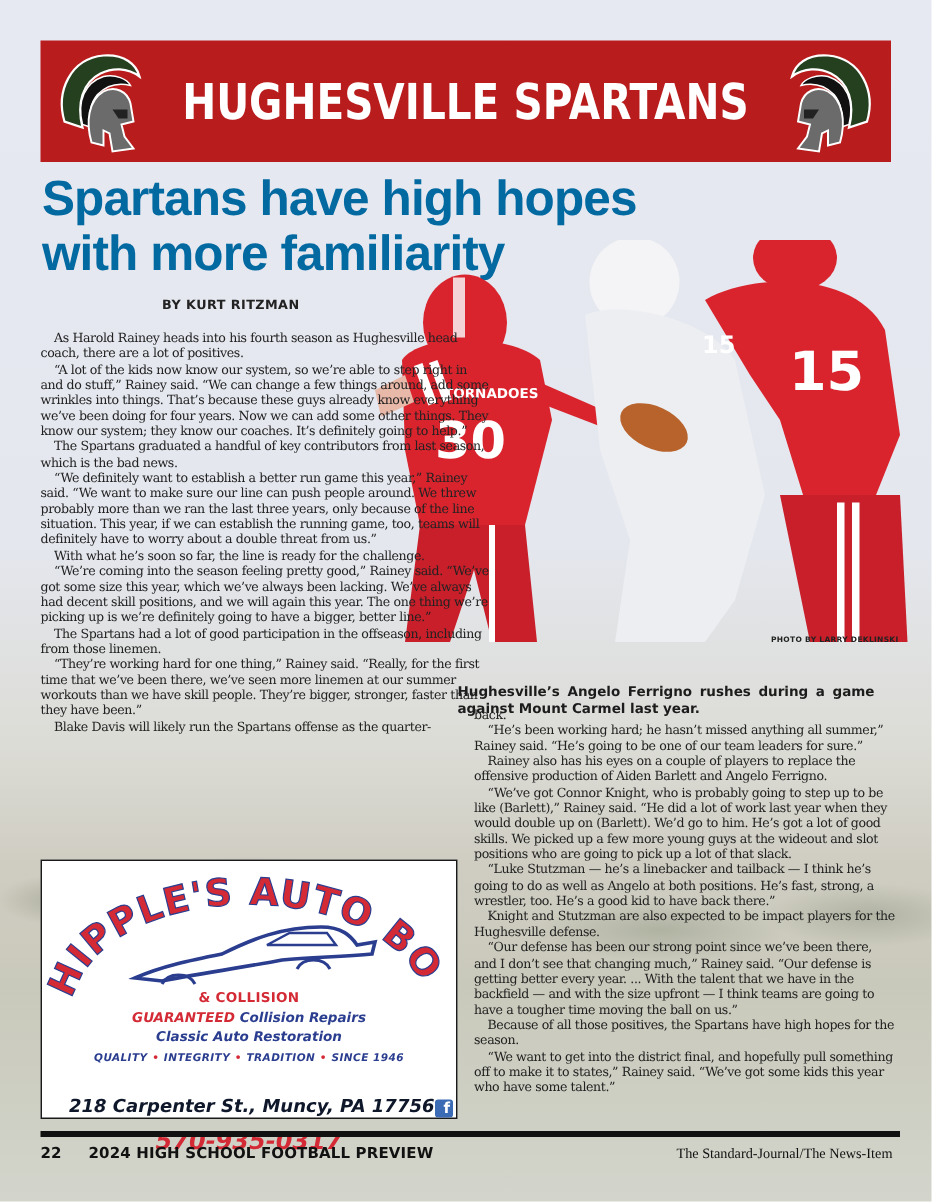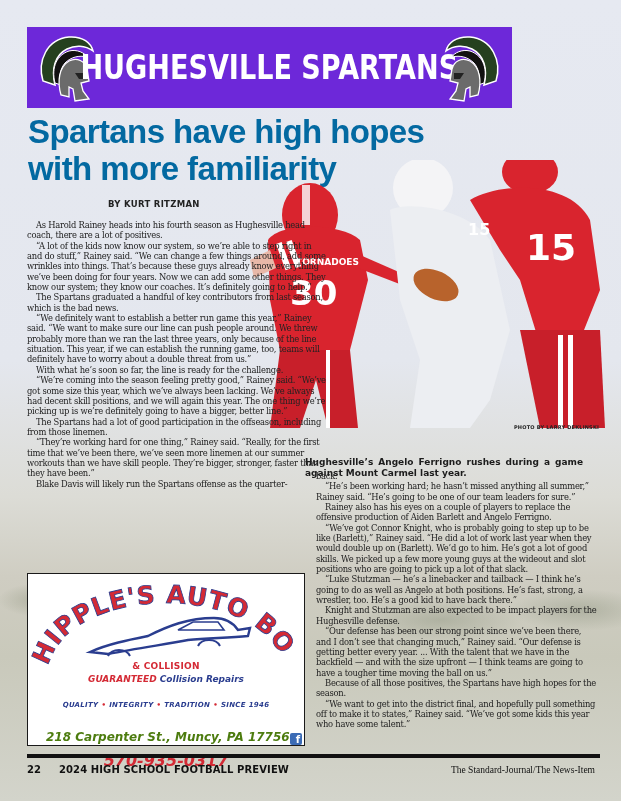--- a/index.html
+++ b/index.html
@@ -14,22 +14,22 @@
   .bg-trees {
     position: absolute; left: 0; right: 0; top: 560px; height: 170px;
     background:
       radial-gradient(ellipse 60px 24px at 40px 40px, rgba(120,125,100,.35), transparent 70%),
       radial-gradient(ellipse 90px 28px at 170px 30px, rgba(120,125,100,.28), transparent 70%),
       radial-gradient(ellipse 120px 30px at 440px 60px, rgba(110,120,95,.30), transparent 70%),
       radial-gradient(ellipse 100px 30px at 580px 50px, rgba(110,120,95,.30), transparent 70%);
     pointer-events: none;
   }
   .banner {
-    position: absolute; left: 27px; top: 27px; width: 485px; height: 81px;
-    background: #6d28d9;
+    position: absolute; left: 27px; top: 27px; width: 567px; height: 81px;
+    background: #b91c1c;
     display: flex; align-items: center; justify-content: center;
   }
   .banner-title {
     font-family: "DejaVu Sans", sans-serif;
     font-weight: bold;
     font-size: 33px;
     color: #ffffff;
     letter-spacing: 0px;
     transform: scaleX(0.82);
     white-space: nowrap;
@@ -86,21 +86,21 @@
   .ad-collision {
     position: absolute; left: 0; right: 0; top: 87px;
     color: #d42a35; font-weight: bold; font-size: 9px; letter-spacing: 0.2px;
   }
   .ad-line1 { position: absolute; left: 0; right: 0; top: 100px; font-size: 9px; font-weight: bold; font-style: italic; color: #2a3d8f; }
   .ad-line1 .red { color: #d42a35; }
   .ad-line2 { position: absolute; left: 0; right: 0; top: 113px; font-size: 9px; font-weight: bold; font-style: italic; color: #2a3d8f; }
   .ad-line3 { position: absolute; left: 0; right: 0; top: 127px; font-size: 7px; font-weight: bold; font-style: italic; color: #2a3d8f; letter-spacing: 0.3px; }
   .ad-line3 .dot { color: #d42a35; padding: 0 3px; }
   .ad-phone { position: absolute; left: 0; right: 0; top: 137px; font-size: 16px; font-weight: bold; font-style: italic; color: #d42a35; margin-top: 40px; }
-  .ad-address { position: absolute; left: 18px; top: 156px; font-size: 12px; font-weight: bold; font-style: italic; color: #4d7c0f; white-space: nowrap; }
+  .ad-address { position: absolute; left: 18px; top: 156px; font-size: 12px; font-weight: bold; font-style: italic; color: #0f172a; white-space: nowrap; }
   .fb-icon {
     position: absolute; left: 262px; top: 159px; width: 12px; height: 12px;
     background: #3b6bb5; color: #fff; font-size: 10px; font-weight: bold;
     line-height: 13px; text-align: right; padding-right: 2px; border-radius: 2px;
     font-family: "DejaVu Sans", sans-serif;
   }
 
   .footer-rule { position: absolute; left: 27px; top: 754px; width: 573px; height: 4px; background: #111; }
   .footer-page { position: absolute; left: 27px; top: 764px; font-family: "DejaVu Sans", sans-serif; font-weight: bold; font-size: 10px; color: #111; }
   .footer-section { position: absolute; left: 59px; top: 764px; font-family: "DejaVu Sans", sans-serif; font-weight: bold; font-size: 10px; color: #111; letter-spacing: 0.1px; }
@@ -194,20 +194,21 @@
       <textPath href="#arcPath" startOffset="50%" text-anchor="middle">WHIPPLE'S AUTO BODY</textPath>
     </text>
 
     <path d="M62 78 C80 70 100 66 120 62 C140 52 160 44 186 44 C200 44 206 50 210 56 L222 54 L220 62 C200 64 180 64 160 66 C140 70 110 74 80 80 Z" fill="none" stroke="#2a3d8f" stroke-width="2.4"></path>
     <path d="M80 82 C84 74 98 74 102 82" fill="none" stroke="#2a3d8f" stroke-width="2"></path>
     <path d="M170 72 C174 64 188 64 192 72" fill="none" stroke="#2a3d8f" stroke-width="2"></path>
     <path d="M150 56 L165 48 L190 48 L196 56 Z" fill="none" stroke="#2a3d8f" stroke-width="1.6"></path>
   </svg>
   <div class="ad-collision">&amp; COLLISION</div>
   <div class="ad-line1"><span class="red">GUARANTEED</span> <span>Collision Repairs</span></div>
+  <div class="ad-line2">Classic Auto Restoration</div>
   <div class="ad-line3">
     <span>QUALITY</span><span class="dot">•</span><span>INTEGRITY</span><span class="dot">•</span><span>TRADITION</span><span class="dot">•</span><span>SINCE 1946</span>
   </div>
   <div class="ad-phone">570-935-0317</div>
   <div class="ad-address">218 Carpenter St., Muncy, PA 17756</div>
   <div class="fb-icon">f</div>
 </div>
 
 <div class="footer-rule"></div>
 <div class="footer-page">22</div>

